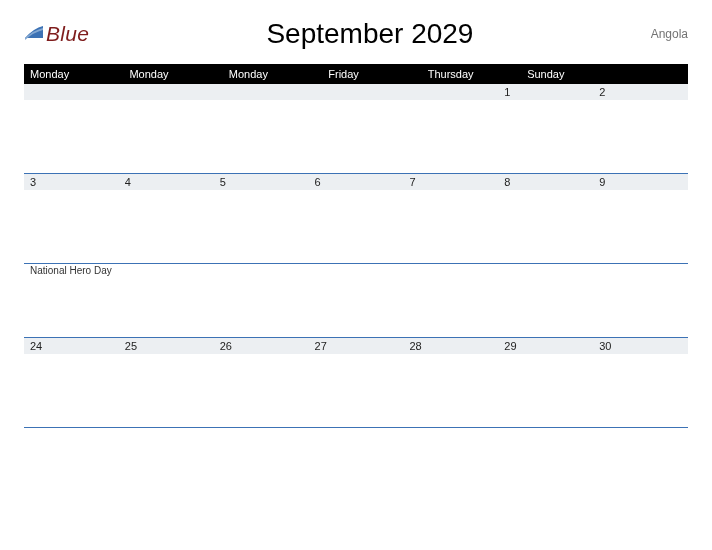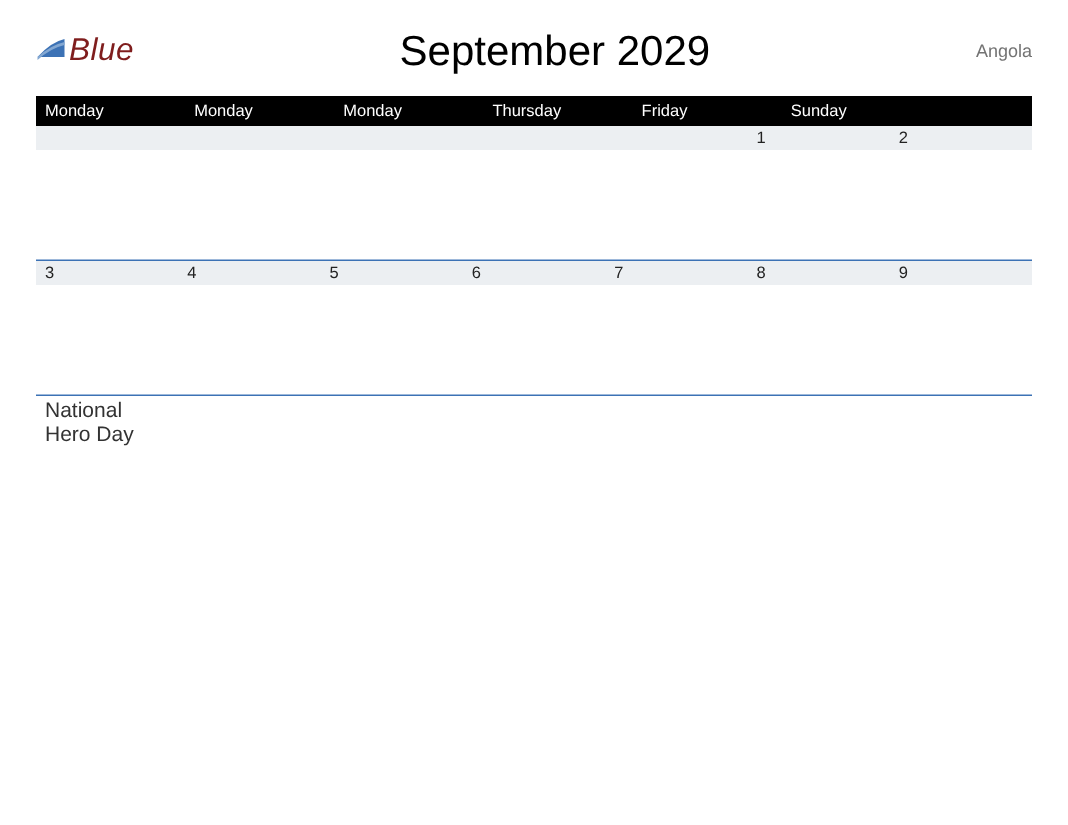--- a/index.html
+++ b/index.html
@@ -72,21 +72,21 @@
     padding: 2px 6px;
     height: 16px;
   }
   .body-strip {
     display: grid;
     grid-template-columns: repeat(7, 1fr);
   }
   .bodycell {
     height: 73px;
     padding: 1px 6px;
-    font-size: 14px;
+    font-size: 10px;
     color: #333;
   }
   .week-block { border-top: 1.5px solid #3c72b5; }
   .calendar .week-block:nth-of-type(2){ border-top: none; }
   .last-border { border-bottom: 1.5px solid #3c72b5; }
 </style>
 </head>
 <body>
 
 <div class="header">
@@ -101,22 +101,22 @@
   </div>
   <div class="title">September 2029</div>
   <div class="region">Angola</div>
 </div>
 
 <div class="calendar">
   <div class="dayhead-row">
     <div class="dayhead">Monday</div>
     <div class="dayhead">Monday</div>
     <div class="dayhead">Monday</div>
+    <div class="dayhead">Friday</div>
     <div class="dayhead">Thursday</div>
-    <div class="dayhead">Friday</div>
     <div class="dayhead">Sunday</div>
   </div>
 
   <div class="week-block">
     <div class="daynum-strip">
       <div class="daynum"></div>
       <div class="daynum"></div>
       <div class="daynum"></div>
       <div class="daynum"></div>
       <div class="daynum"></div>
@@ -161,14 +161,34 @@
       <div class="bodycell">National Hero Day</div>
       <div class="bodycell"></div>
       <div class="bodycell"></div>
       <div class="bodycell"></div>
       <div class="bodycell"></div>
       <div class="bodycell"></div>
       <div class="bodycell"></div>
     </div>
   </div>
 
+  <div class="week-block last-border">
+    <div class="daynum-strip">
+      <div class="daynum">24</div>
+      <div class="daynum">25</div>
+      <div class="daynum">26</div>
+      <div class="daynum">27</div>
+      <div class="daynum">28</div>
+      <div class="daynum">29</div>
+      <div class="daynum">30</div>
+    </div>
+    <div class="body-strip">
+      <div class="bodycell"></div>
+      <div class="bodycell"></div>
+      <div class="bodycell"></div>
+      <div class="bodycell"></div>
+      <div class="bodycell"></div>
+      <div class="bodycell"></div>
+      <div class="bodycell"></div>
+    </div>
+  </div>
 
 </div>
 
 </body></html>

